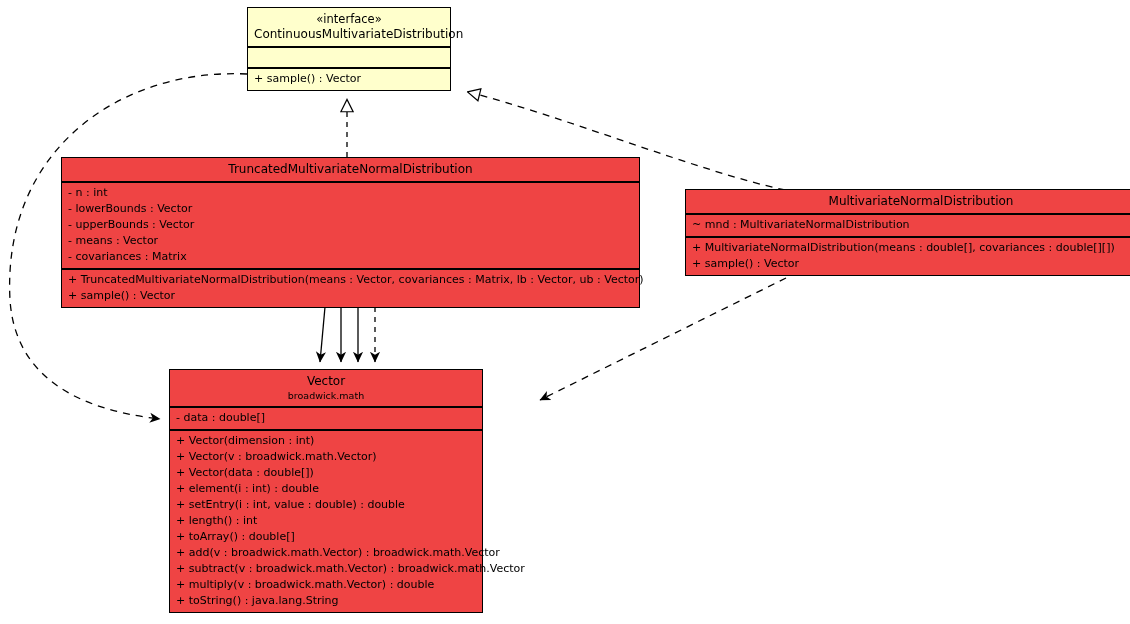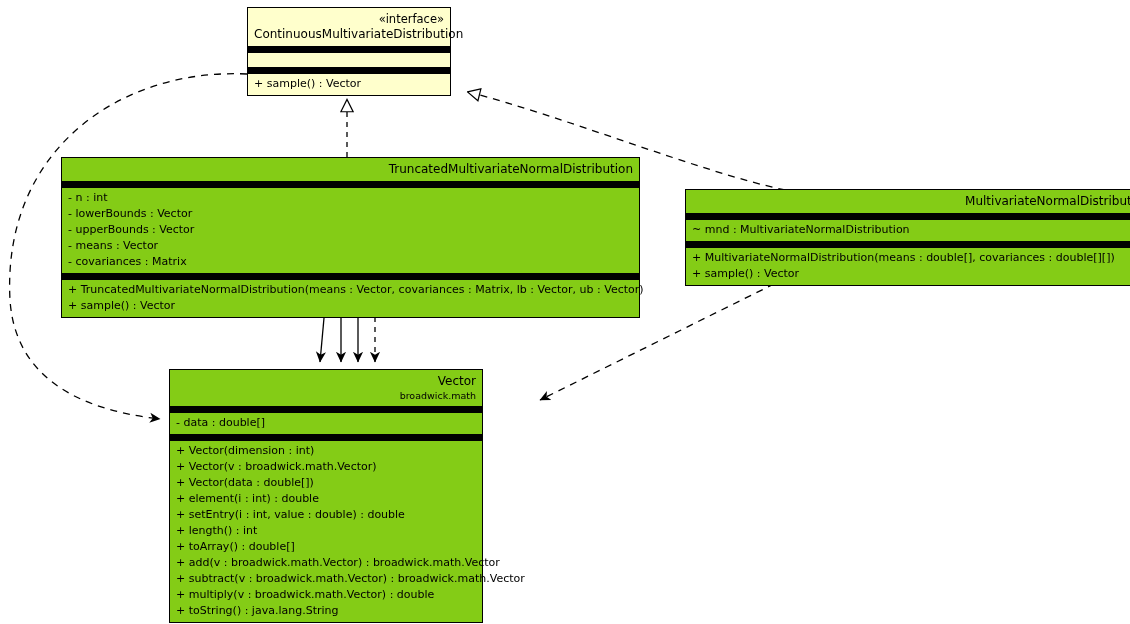--- a/index.html
+++ b/index.html
@@ -25,35 +25,35 @@
     position: absolute;
     left: 0; top: 0;
     width: 1130px;
     height: 624px;
     pointer-events: none;
   }
   .uml-class {
     position: absolute;
     border: 1px solid #000000;
     box-sizing: border-box;
-    background: #84cc16;
+    background: #ef4444;
     z-index: 2;
   }
   .uml-class.iface {
     background: #ffffcc;
   }
   .compartment {
     box-sizing: border-box;
     padding: 2px 6px 3px 6px;
   }
   .compartment + .compartment {
-    border-top: 7px solid #000000;
+    border-top: 2px solid #000000;
   }
   .c-header {
-    text-align: right;
+    text-align: center;
     padding-top: 4px;
     padding-bottom: 4px;
   }
   .c-stereotype {
     font-size: 11.5px;
     line-height: 15px;
   }
   .c-title {
     font-size: 12px;
     line-height: 15px;

